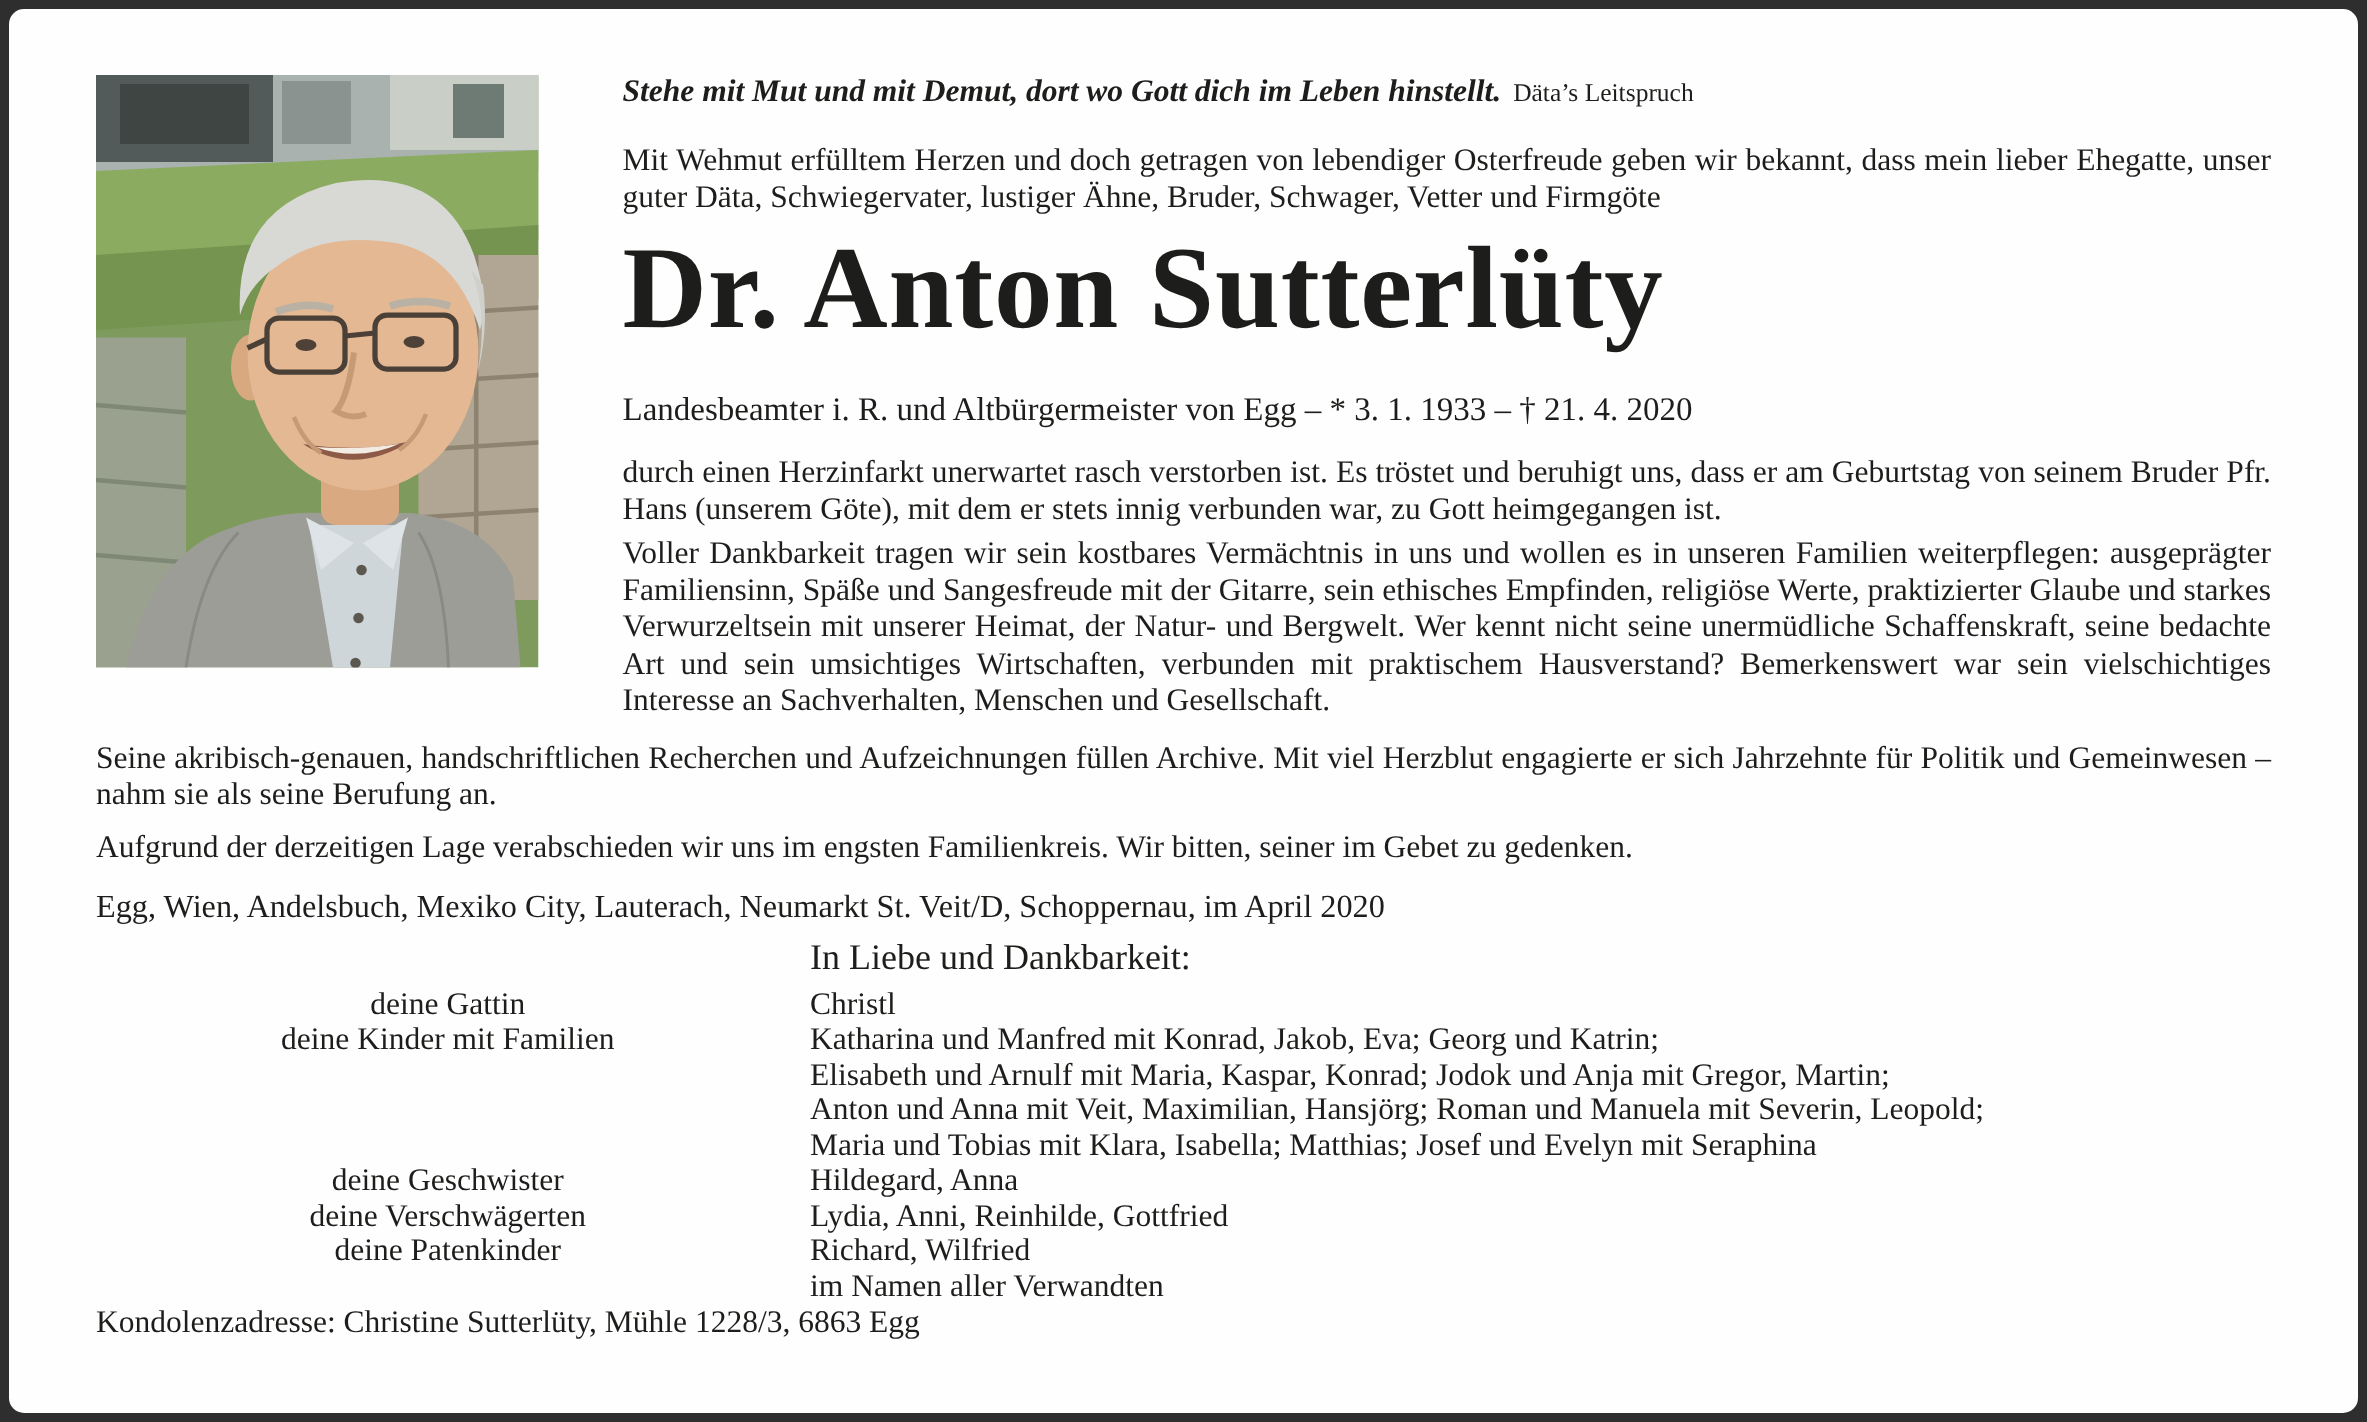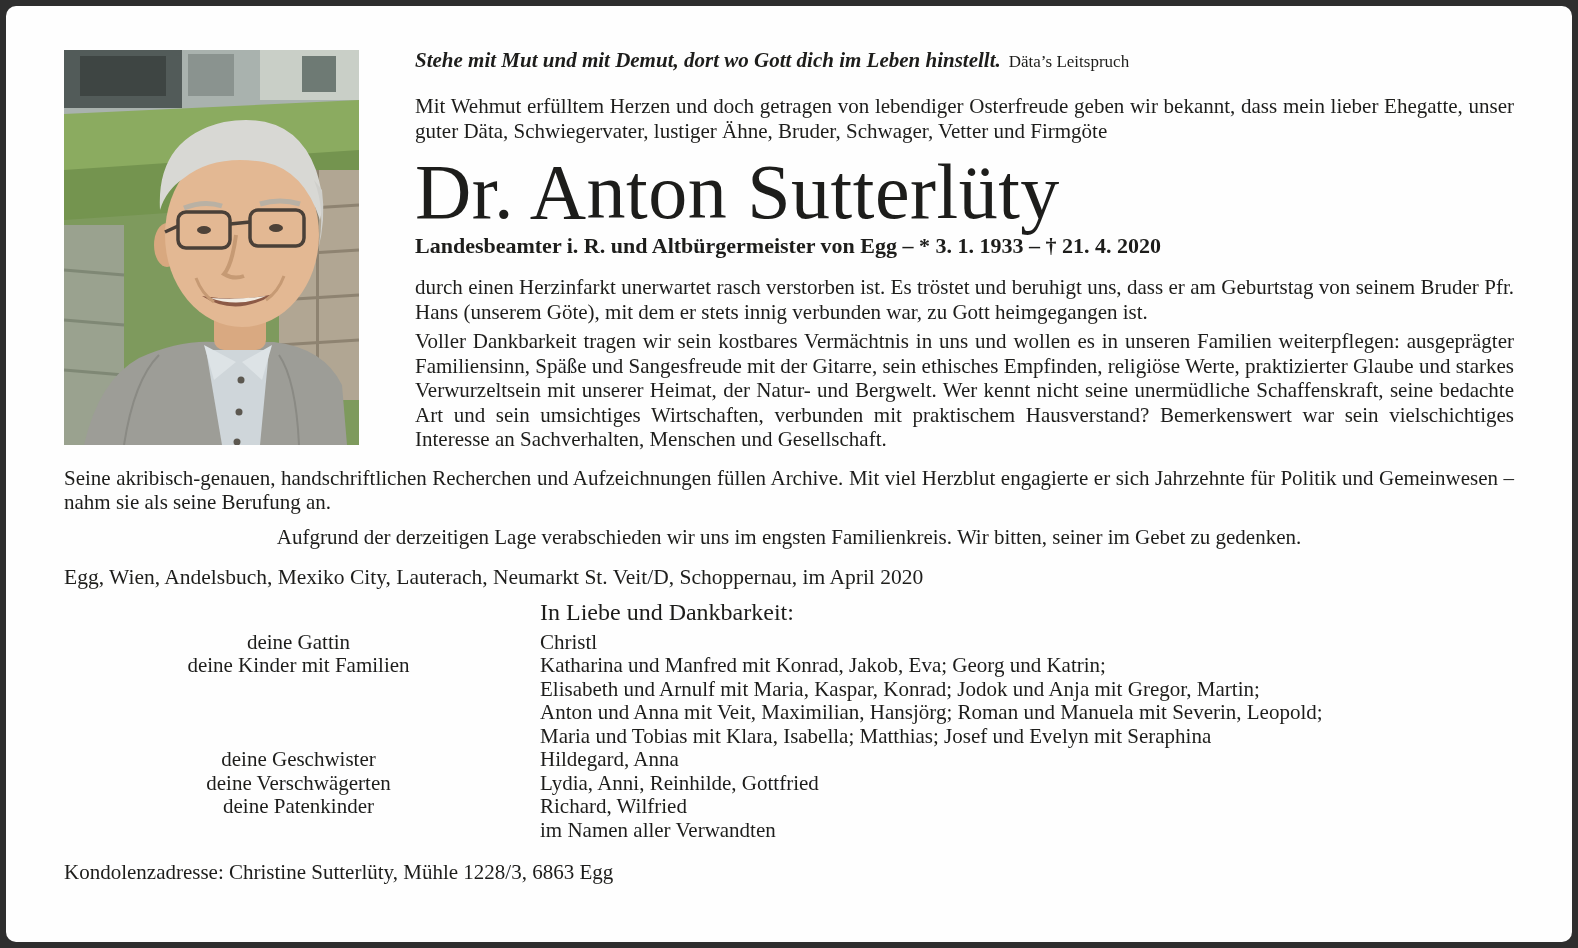--- a/index.html
+++ b/index.html
@@ -19,44 +19,44 @@
   }
   .photo { float: left; width: 295px; height: 395px; margin: 2px 56px 16px 0; }
   .photo svg { display: block; width: 100%; height: 100%; }
 
   .motto { font-size: 21px; line-height: 24px; margin-bottom: 20px; white-space: nowrap; }
   .motto-text { font-weight: bold; font-style: italic; }
   .motto-attr { font-size: 17px; margin-left: 8px; }
 
   .announce { font-size: 21px; line-height: 25px; text-align: justify; hyphens: none; }
 
-  .name { font-size: 78px; line-height: 80px; font-weight: normal; margin: 8px 0 1px 0; letter-spacing: 0.5px; }
-  .subtitle { font-size: 22px; font-weight: bold; margin-bottom: 16px; }
+  .name { font-size: 78px; line-height: 80px; font-weight: bold; margin: 8px 0 28px 0; letter-spacing: 0.5px; }
+  .subtitle { font-size: 22px; font-weight: normal; margin-bottom: 16px; }
 
-  .body { font-size: 21px; line-height: 24.5px; hyphens: none; text-align: center; }
+  .body { font-size: 21px; line-height: 24.5px; hyphens: none; }
   .just { text-align: justify; }
   .p2 { margin-top: 5px; margin-left: 42px; }
   .p3 { margin-top: 14px; clear: left; }
   .p4 { margin-top: 10px; clear: left; }
 
   .dateline { font-size: 21.5px; line-height: 24px; margin-top: 16px; clear: left; }
 
   .heading-indent { clear: left; margin: 12px 0 6px 476px; font-size: 24px; line-height: 23.5px; }
 
   .mourners {
     clear: left;
     display: grid;
     grid-template-columns: 469px 1fr;
     column-gap: 7px;
     font-size: 21px;
     line-height: 23.5px;
   }
   .m-label { text-align: center; }
 
-  .condolence { clear: left; font-size: 21px; margin-top: 18px; }
+  .condolence { clear: left; font-size: 21px; }
 
   .b { font-weight: normal; }
 </style>
 </head>
 <body>
 
 <div class="frame">
   <div class="sheet">
 
     <div class="photo">

